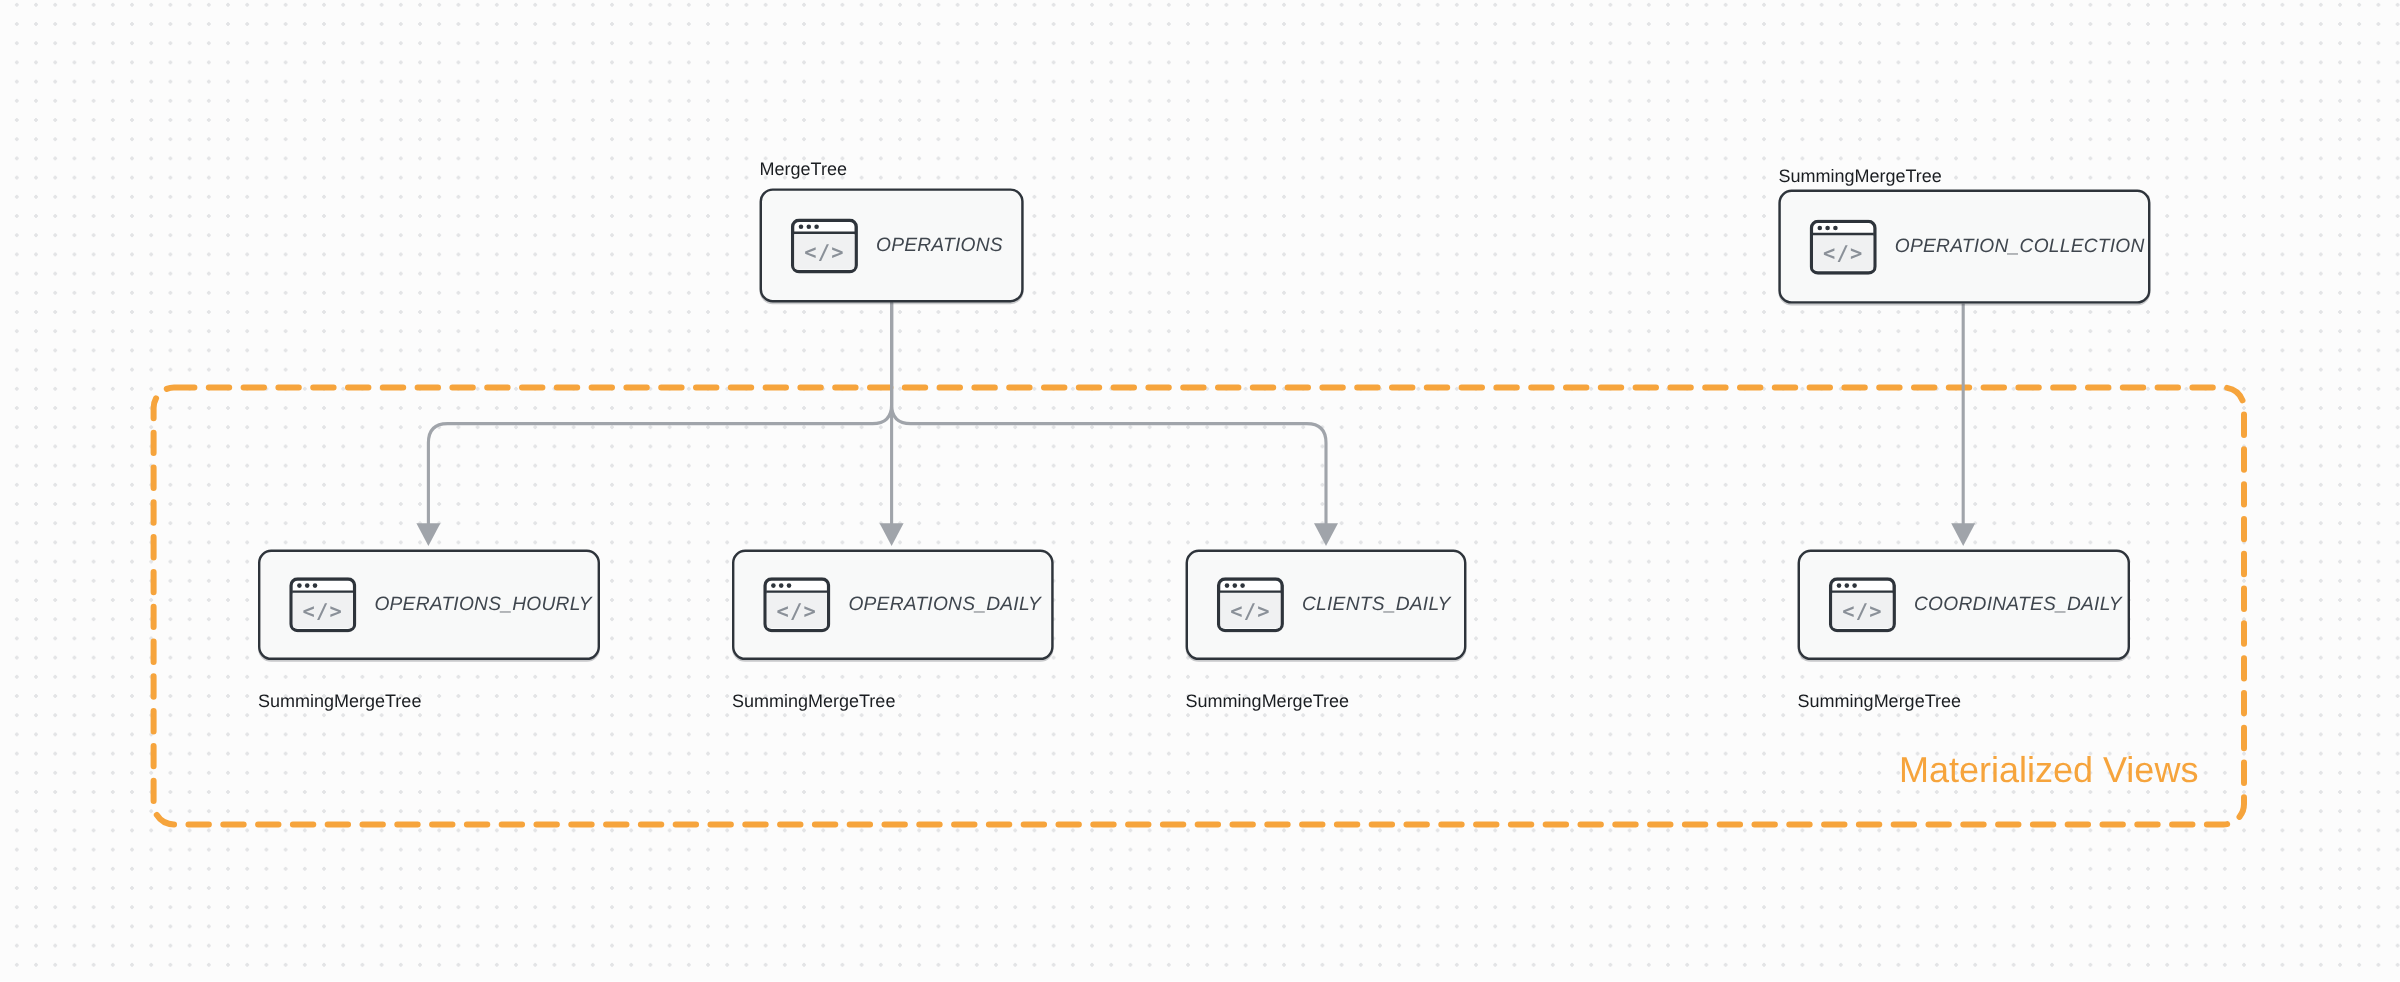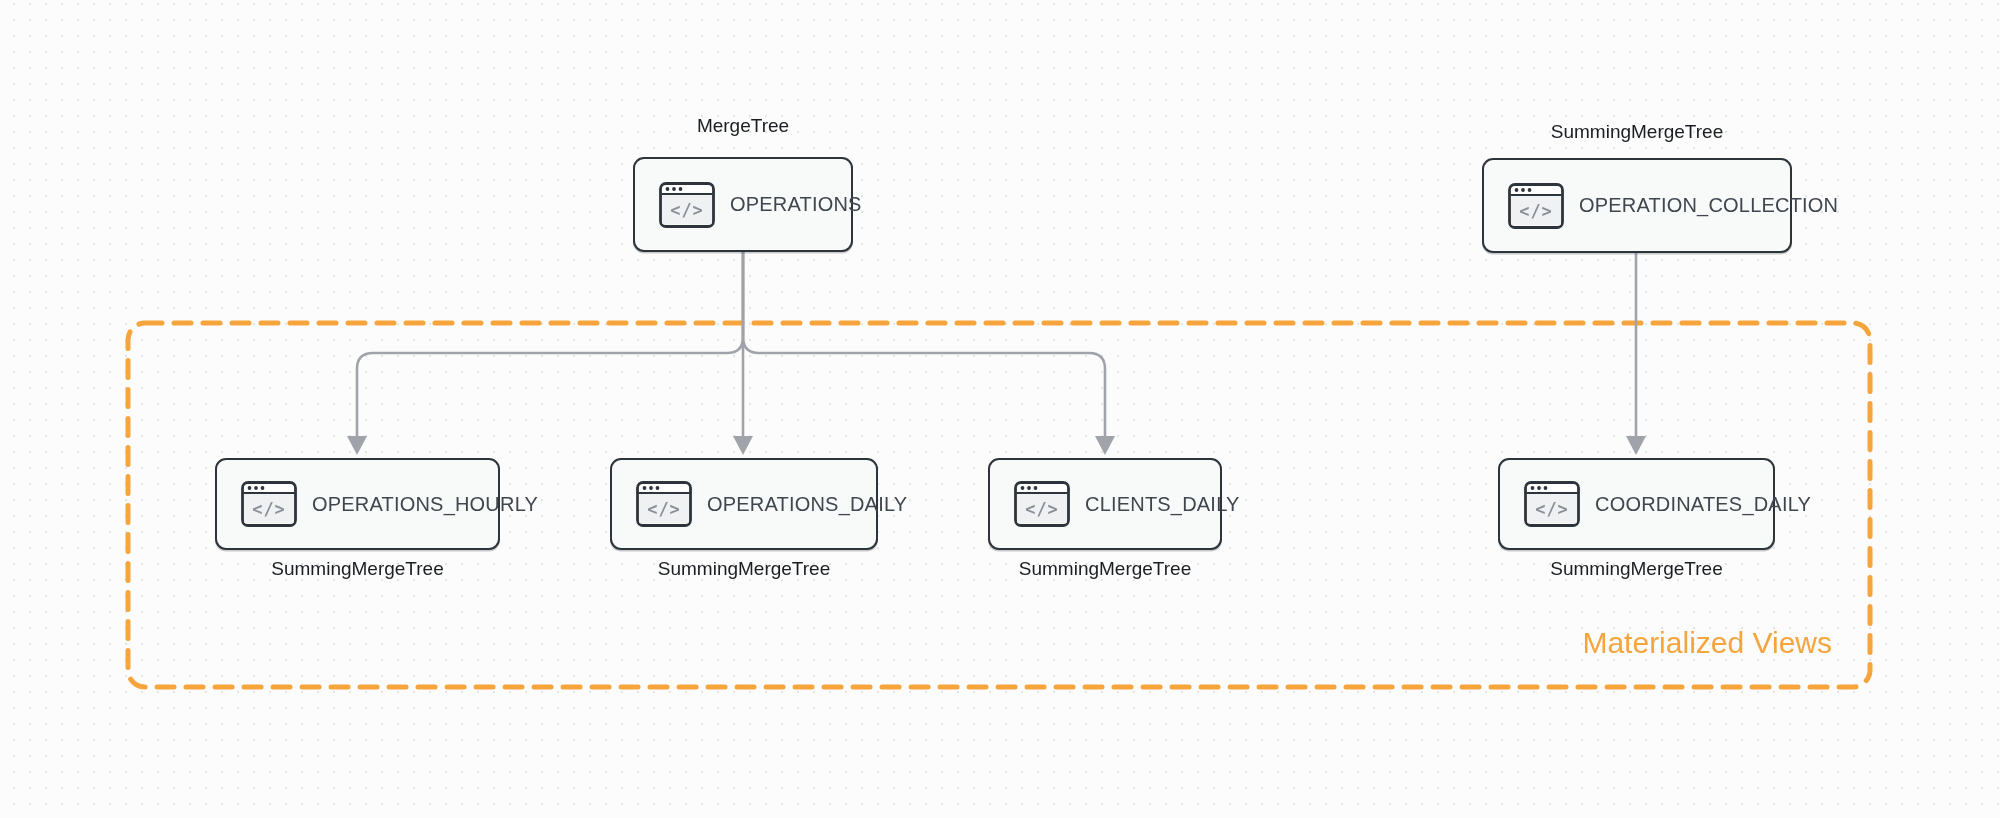--- a/index.html
+++ b/index.html
@@ -28,38 +28,40 @@
     align-items: center;
     gap: 15px;
     padding: 0 14px 0 24px;
     box-sizing: border-box;
     background: #F8F9F9;
     border: 2.6px solid #2E343B;
     border-radius: 11px;
     box-shadow: 0 1.5px 0 rgba(46,52,59,0.25);
   }
   .node-title {
-    font-size: 20px;
+    font-size: 16px;
+    font-style: italic;
     font-weight: 500;
     letter-spacing: 0.2px;
     color: #3F464E;
     white-space: nowrap;
   }
   .node-icon {
     flex: 0 0 auto;
     width: 56px;
     height: 46px;
   }
   .engine-label {
     position: absolute;
-    font-size: 19px;
+    font-size: 15px;
     line-height: 24px;
     color: #1A1D21;
-    text-align: center;
+    text-align: left;
     white-space: nowrap;
+    margin-top: 16px;
   }
   .group-label {
     position: absolute;
     top: 626px;
     right: 168px;
     font-size: 30px;
     font-weight: 500;
     color: #F6A43C;
     white-space: nowrap;
   }

